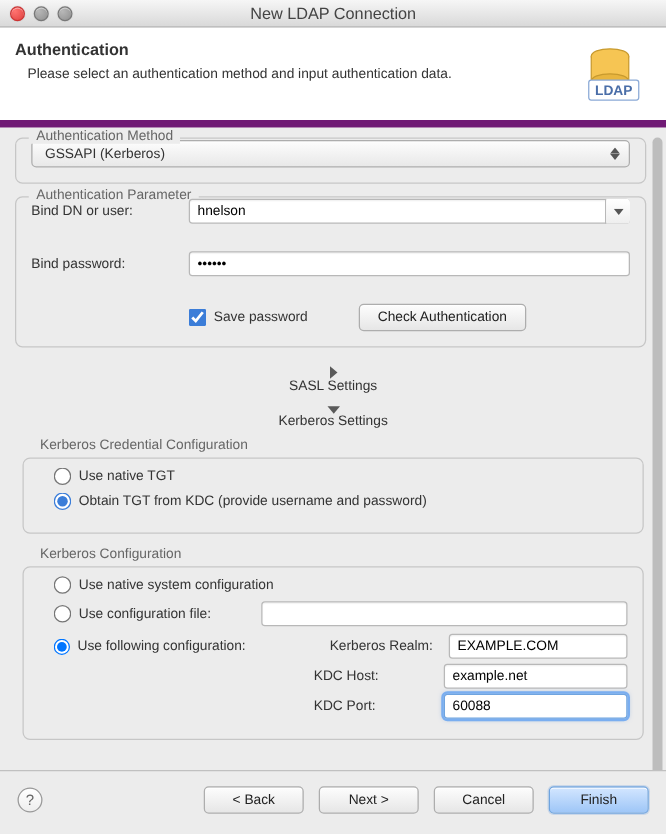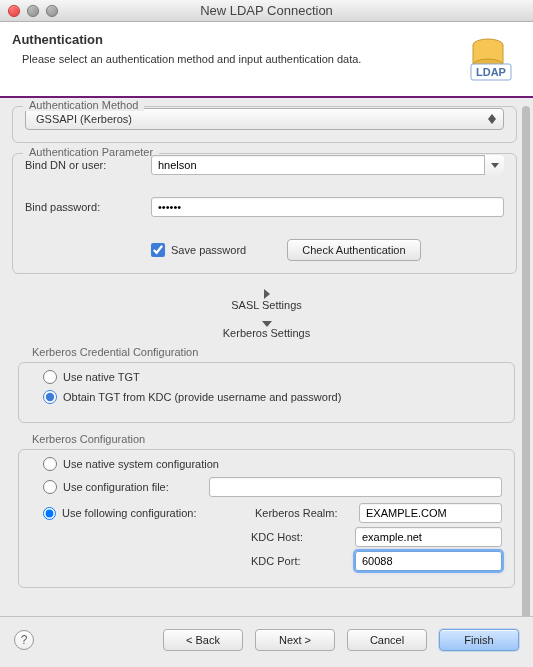--- a/index.html
+++ b/index.html
@@ -17,21 +17,21 @@
   .traffic-lights { display: flex; gap: 7px; }
   .tl { width: 12px; height: 12px; border-radius: 50%; box-shadow: inset 0 1px 0 rgba(255,255,255,.4), 0 0 1px rgba(0,0,0,.2); }
   .tl.close { background: radial-gradient(circle at 30% 30%, #ff7370, #e04240); border: 1px solid #c33; }
   .tl.min   { background: radial-gradient(circle at 30% 30%, #b8b8b8, #8f8f8f); border: 1px solid #777; }
   .tl.zoom  { background: radial-gradient(circle at 30% 30%, #b8b8b8, #8f8f8f); border: 1px solid #777; }
   .title { position: absolute; left: 0; right: 0; text-align: center; font-size: 13px; color: #444; pointer-events: none; }
 
   
   .header {
     background: #fff;
-    border-bottom: 2px solid #701a75;
+    border-bottom: 6px solid #701a75;
     padding: 10px 20px 14px 12px;
     display: flex; justify-content: space-between; align-items: flex-start;
   }
   .header h1 { font-size: 13px; font-weight: bold; margin-bottom: 6px; }
   .header p { font-size: 11px; color: #333; padding-left: 10px; }
   .ldap-icon { width: 50px; height: 50px; }
 
   
   .main {
     flex: 1;
@@ -140,21 +140,21 @@
 
   .radio-row { display: flex; align-items: center; gap: 6px; margin: 6px 0 6px 12px; font-size: 11px; }
   .radio-row input[type=radio] { width: 14px; height: 14px; accent-color: #3b7dd8; }
   .radio-row input.inline-txt { flex:1; }
 
   .kfield-row { display: flex; align-items: center; margin: 4px 0 4px 220px; gap: 4px; }
   .kfield-row label { width: 100px; text-align: left; font-size: 11px; }
   .kfield-row input { flex: 1; }
   .kfield-inline { display: flex; align-items: center; gap: 4px; margin: 4px 0 4px 12px; }
   .kfield-inline > span.radwrap { display: flex; align-items: center; gap: 6px; width: 208px; }
-  .kfield-inline label.kl { width: 100px; text-align: left; font-size: 11px; }
+  .kfield-inline label.kl { width: 100px; text-align: center; font-size: 11px; }
 
   .focused { outline: 2px solid #7aaef0; border-color: #6fa4df; box-shadow: 0 0 4px rgba(80,140,220,.6); }
 
   
   .footer {
     border-top: 1px solid #c0c0c0;
     padding: 12px 14px 16px 14px;
     display: flex; align-items: center; justify-content: space-between;
     background: #ececec;
   }

